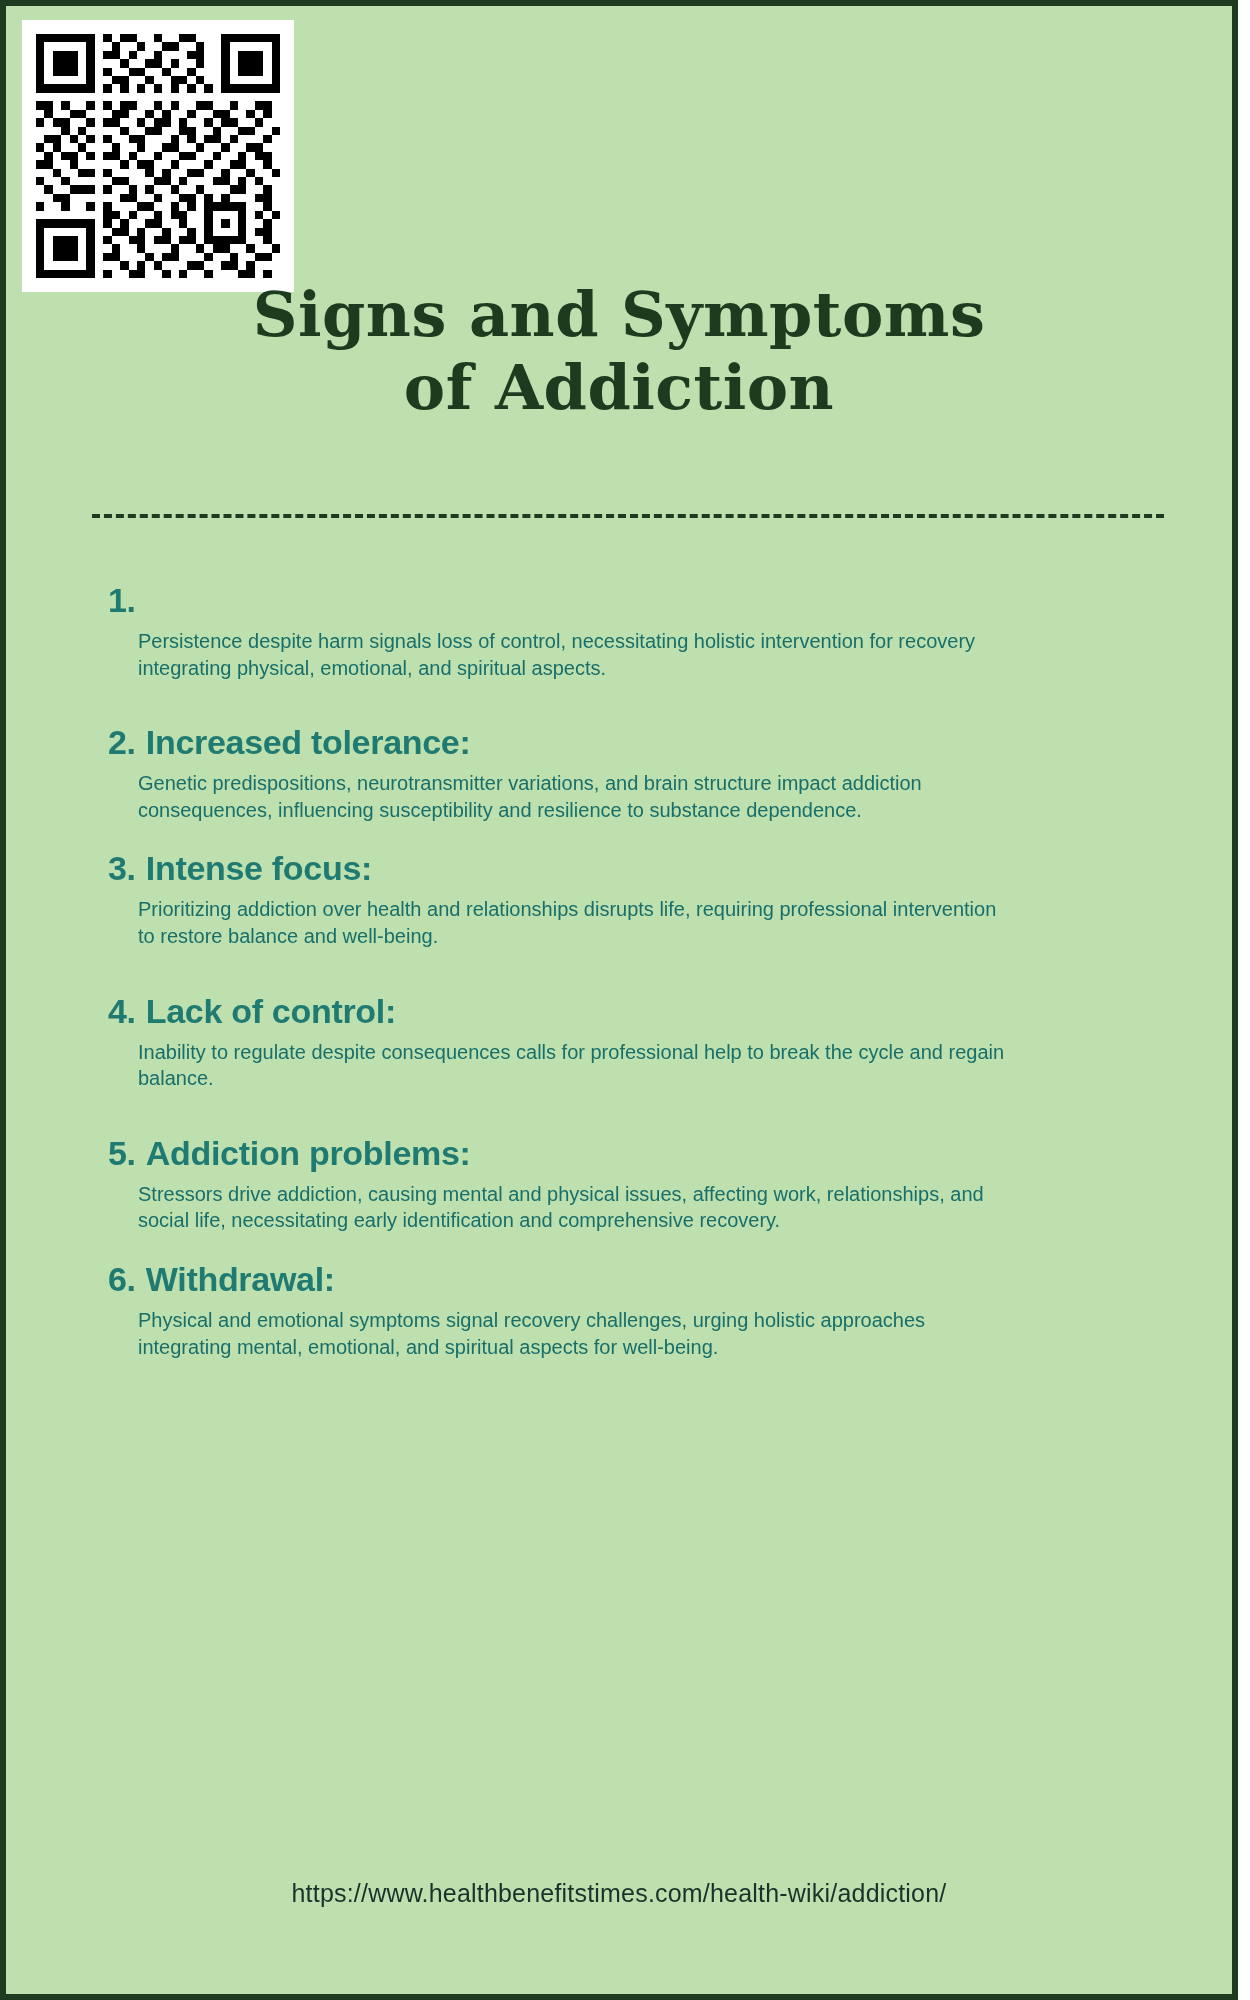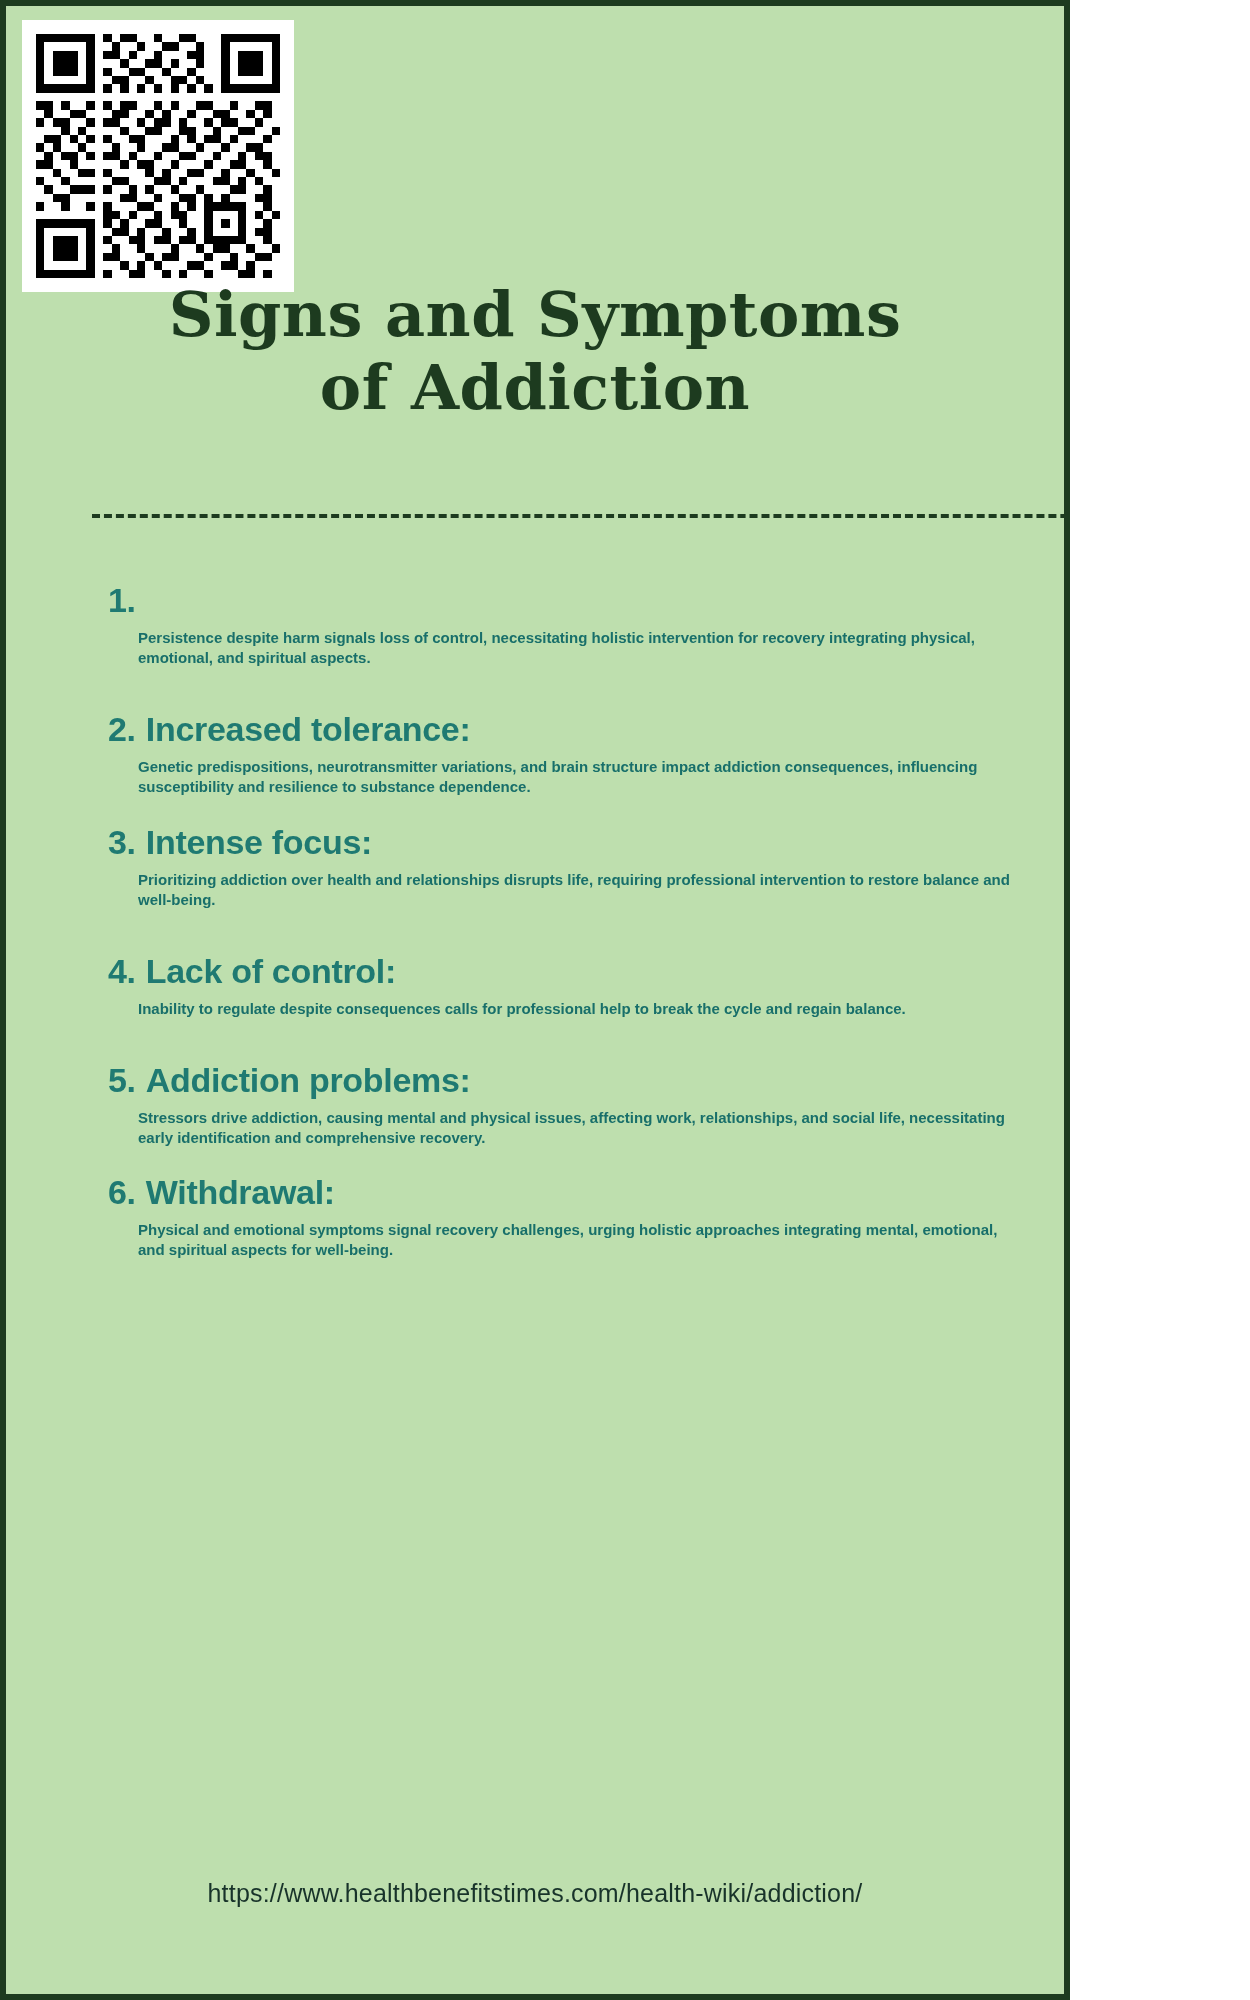--- a/index.html
+++ b/index.html
@@ -7,21 +7,21 @@
     padding: 0;
   }
   body {
     width: 1250px;
     height: 2000px;
     background: #ffffff;
     font-family: "Liberation Sans", sans-serif;
   }
   .poster {
     position: relative;
-    width: 1070px;
+    width: 1238px;
     height: 2000px;
     background: #bedfae;
     box-sizing: border-box;
     border: 6px solid #1d3b1f;
     overflow: hidden;
   }
   
   .qr-box {
     position: absolute;
     top: 14px;
@@ -78,25 +78,25 @@
     padding-left: 6px;
   }
   .item-num {
     margin-right: 10px;
     font-size: 34px;
     font-weight: 600;
     color: #1f7a72;
   }
   .item-body {
     color: #186f6a;
-    font-size: 15px;
+    font-size: 20px;
     line-height: 1.33;
     padding-left: 36px;
     max-width: 880px;
-    font-weight: 700;
+    font-weight: 400;
   }
 
   .spacer-1 { height: 16px; }
 
   
   .url {
     position: absolute;
     left: 0;
     top: 1825px;
     width: 100%;

